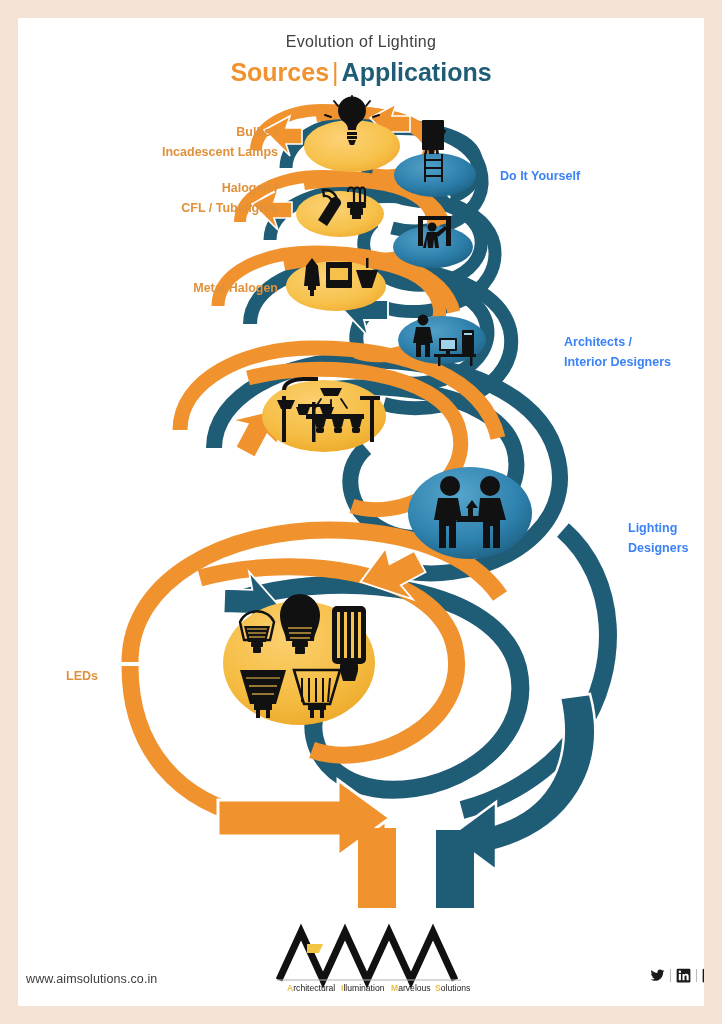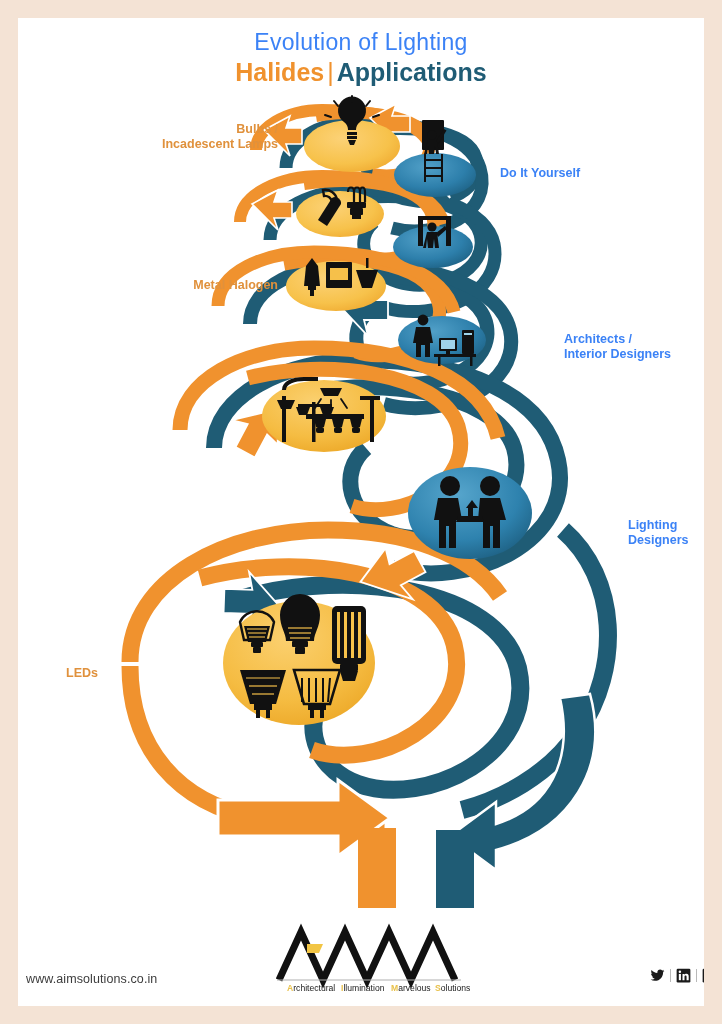--- a/index.html
+++ b/index.html
@@ -12,37 +12,37 @@
     position:relative;width:722px;height:1024px;
     background:#F4E3D5;box-sizing:border-box;
   }
   #canvas{
     position:absolute;left:18px;top:18px;
     width:686px;height:988px;background:#ffffff;overflow:hidden;
   }
   
   .title-wrap{position:absolute;left:0;top:10px;width:686px;text-align:center;}
   .title-line1{
-    font-size:23px;color:#3b82f6;letter-spacing:.3px;
+    font-size:16px;color:#404040;letter-spacing:.3px;
     font-weight:400;line-height:28px;
   }
   .title-line2{
     font-size:25px;font-weight:bold;line-height:30px;margin-top:1px;
   }
   .t-src{color:#F0922E;}
   .t-div{color:#F0922E;font-weight:400;margin:0 3px;}
   .t-app{color:#1F5C75;}
 
   
   #graphic{position:absolute;left:0;top:0;width:686px;height:988px;}
 
   
   .lbl{
     position:absolute;font-weight:bold;font-size:12.5px;
-    line-height:15px;white-space:pre-line;
+    line-height:20px;white-space:pre-line;
   }
   .lbl-src{color:#E0913C;text-align:right;}
   .lbl-app{color:#3b82f6;text-align:left;}
 
   
   .footer{position:absolute;left:0;bottom:8px;width:686px;height:36px;padding-left:19px;}
   .site{
     position:absolute;left:8px;top:10px;font-size:12.5px;color:#3C3C3C;
     font-weight:500;letter-spacing:.1px;
   }
@@ -53,21 +53,21 @@
 </style>
 </head>
 <body>
 
 <div id="poster">
   <div id="canvas">
 
     <div class="title-wrap">
       <div class="title-line1">Evolution of Lighting</div>
       <div class="title-line2">
-        <span class="t-src">Halides</span><span class="t-div">|</span><span class="t-app">Applications</span>
+        <span class="t-src">Sources</span><span class="t-div">|</span><span class="t-app">Applications</span>
       </div>
     </div>
 
     <svg id="graphic" viewBox="0 0 686 988">
       <defs>
         <radialGradient id="gNodeY" cx="40%" cy="35%" r="75%">
           <stop offset="0%" stop-color="#FCD277"></stop>
           <stop offset="65%" stop-color="#F7C24B"></stop>
           <stop offset="100%" stop-color="#EFA92F"></stop>
         </radialGradient>
@@ -352,20 +352,22 @@
       <g>
         <path d="M200,782 L320,782 L320,762 L372,800 L320,838 L320,818 L200,818 Z" fill="#F0922E" stroke="#ffffff" stroke-width="3"></path>
         <path d="M542,680 C556,744 530,790 478,806 L478,784 L432,818 L478,852 L478,832 C552,812 592,750 572,676 Z" fill="#1F5C75" stroke="#ffffff" stroke-width="2.5"></path>
         <path d="M418,812 L418,890 L456,890 L456,812 Z" fill="#1F5C75"></path>
         <path d="M340,810 L340,890 L378,890 L378,810 Z" fill="#F0922E"></path>
       </g>
     </svg>
 
     <div class="lbl lbl-src" style="left:110px;top:104px;width:150px;">Bulbs /
 Incadescent Lamps</div>
+    <div class="lbl lbl-src" style="left:110px;top:160px;width:150px;">Halogen /
+CFL / Tubelights</div>
     <div class="lbl lbl-src" style="left:100px;top:260px;width:160px;">Metal Halogen</div>
     <div class="lbl lbl-src" style="left:0px;top:648px;width:80px;">LEDs</div>
 
     <div class="lbl lbl-app" style="left:482px;top:148px;width:180px;">Do It Yourself</div>
     <div class="lbl lbl-app" style="left:546px;top:314px;width:160px;">Architects /
 Interior Designers</div>
     <div class="lbl lbl-app" style="left:610px;top:500px;width:120px;">Lighting
 Designers</div>
 
     <div class="footer">

